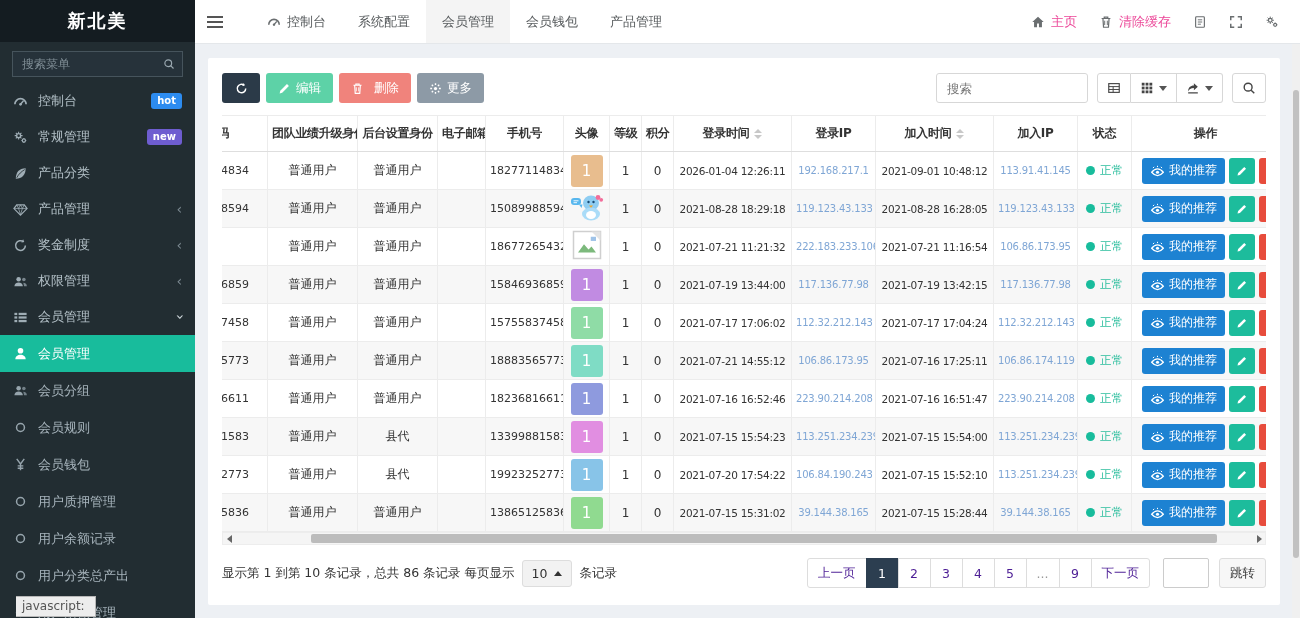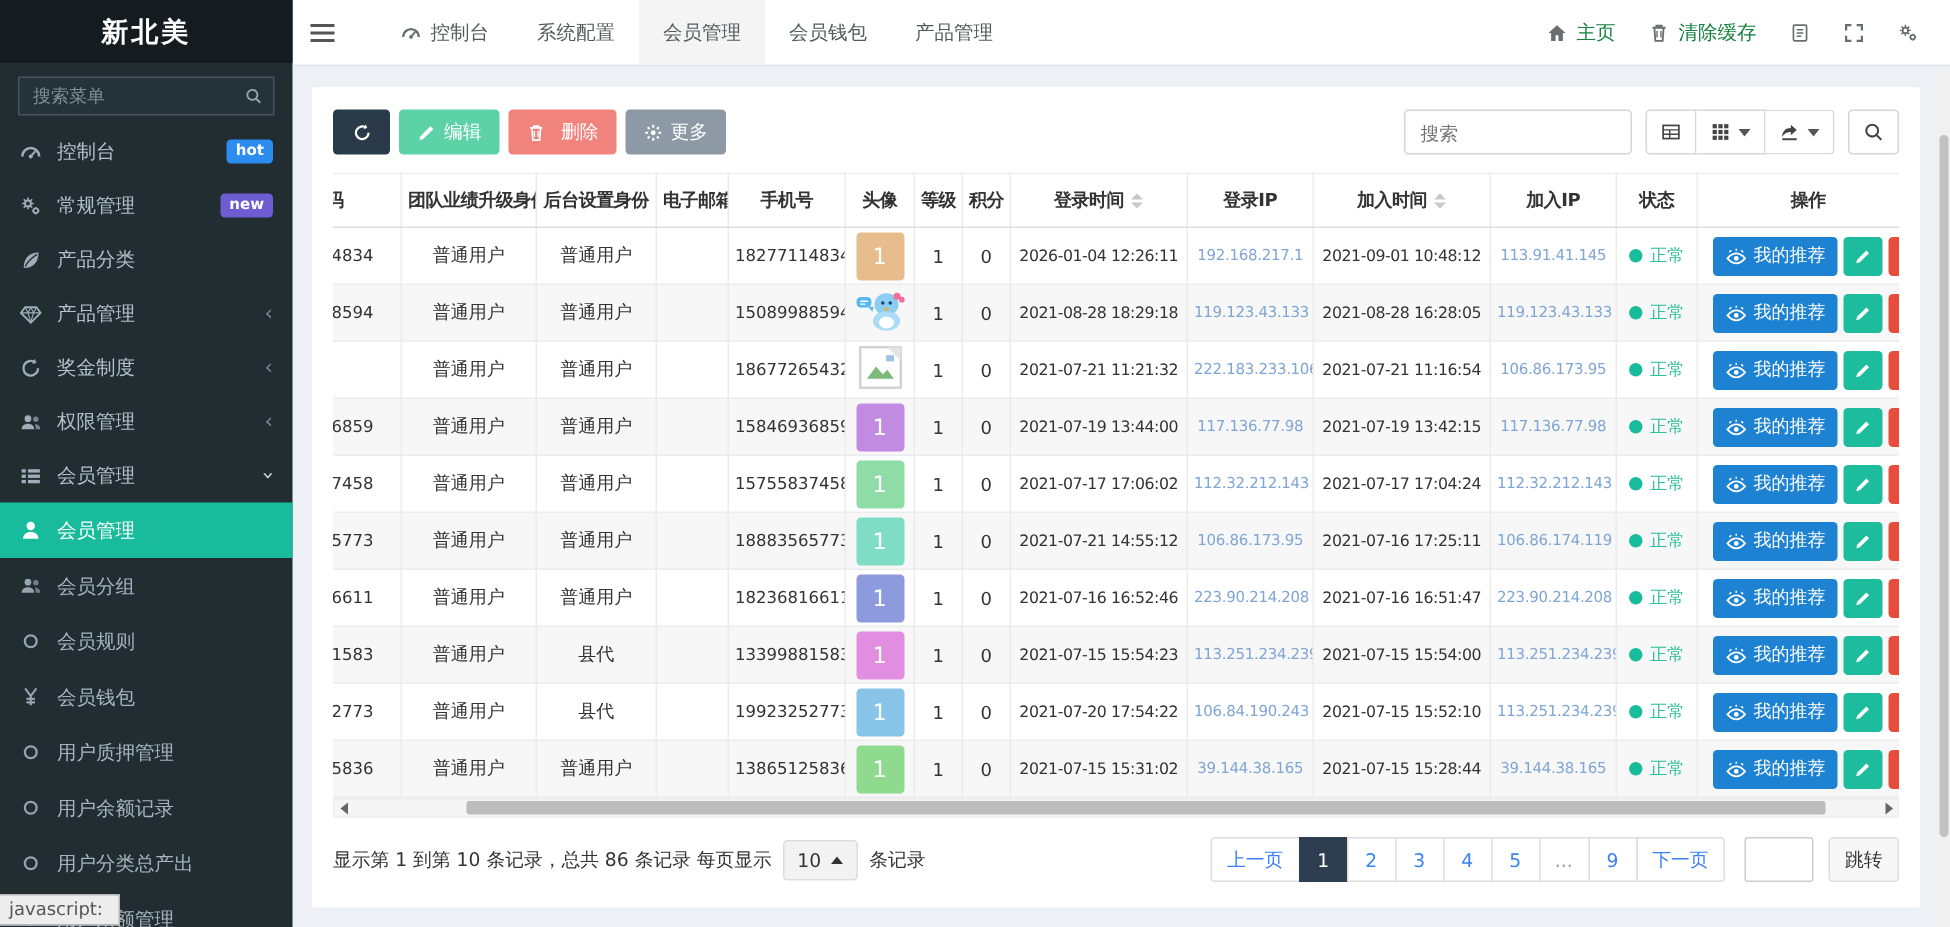--- a/index.html
+++ b/index.html
@@ -32,21 +32,21 @@
 
   
   .main { position:absolute; left:195px; top:0; right:0; height:618px; }
   .topnav { height:44px; background:#fff; border-bottom:1px solid #e4e7ea; display:flex; align-items:stretch; padding:0 10px 0 12px; }
   .hamburger { width:30px; display:flex; flex-direction:column; justify-content:center; gap:3px; cursor:pointer; margin-right:14px; }
   .hamburger i { display:block; width:16px; height:2px; background:#555; }
   .tab { display:flex; align-items:center; gap:6px; padding:0 16px; color:#565a5c; cursor:pointer; }
   .tab .ic { width:14px; height:14px; color:#6a6e70; }
   .tab.active { background:#f4f4f4; }
   .nav-right { margin-left:auto; display:flex; align-items:stretch; }
-  .nav-btn { display:flex; align-items:center; gap:6px; padding:0 11px; color:#15803d; cursor:pointer; font-size:13px; }
+  .nav-btn { display:flex; align-items:center; gap:6px; padding:0 11px; color:#ec4899; cursor:pointer; font-size:13px; }
   .nav-btn .ic { width:14px; height:14px; color:#6a6e70; }
   .avatar-sm { width:26px; height:26px; border-radius:50%; overflow:hidden; }
   .avatar-sm svg { width:100%; height:100%; display:block; }
 
   
   .content { position:absolute; top:44px; left:0; right:8px; bottom:0; padding:14px 12px 0 13px; }
   .card { background:#fff; border-radius:2px; padding:15px 14px; height:547px; position:relative; overflow:hidden; }
   .tb-row { display:flex; align-items:center; }
   .btn { height:30px; border:none; border-radius:3px; color:#fff; font-size:12.5px; display:inline-flex;
     align-items:center; gap:5px; padding:0 12px; cursor:pointer; font-family:inherit; margin-right:6px; }
@@ -110,33 +110,33 @@
   .hs-thumb { position:absolute; left:7.5%; width:89%; top:1px; height:9px; background:#bcbcbc; border-radius:2px; cursor:pointer; }
 
   
   .foot { display:flex; align-items:center; margin-top:13px; }
   .foot-info { color:#333; font-size:12.5px; display:flex; align-items:center; }
   .page-size { border:1px solid #ddd; background:#f2f2f2; height:27px; padding:0 9px; display:inline-flex;
     align-items:center; gap:7px; border-radius:3px; cursor:pointer; margin:0 7px; font-size:12.5px; }
   .caret-up { width:0; height:0; border-left:4px solid transparent; border-right:4px solid transparent; border-bottom:5px solid #333; }
   .pager { margin-left:auto; display:flex; align-items:center; list-style:none; }
   .page-item { min-width:33px; height:30px; border:1px solid #ddd; background:#fff; display:flex;
-    align-items:center; justify-content:center; padding:0 10px; color:#3b82f6; cursor:pointer; margin-left:-1px; font-size:12.5px; }
+    align-items:center; justify-content:center; padding:0 10px; color:#4c1d95; cursor:pointer; margin-left:-1px; font-size:12.5px; }
   .pager .page-item:first-child { border-radius:3px 0 0 3px; margin-left:0; }
   .pager .page-item:last-child { border-radius:0 3px 3px 0; }
   .page-item.active { background:#2c3e50; border-color:#2c3e50; color:#fff; }
   .page-item.ellipsis { color:#999; }
   .jump-input { width:46px; height:30px; border:1px solid #ccc; border-radius:2px; margin-left:13px; outline:none; padding:0 6px; font-family:inherit; }
   .jump-btn { height:30px; padding:0 10px; border:1px solid #ddd; background:#f7f7f7; border-radius:3px;
     margin-left:10px; color:#333; font-size:12.5px; cursor:pointer; font-family:inherit; }
 
   
   .vscroll { position:absolute; right:0; top:44px; width:8px; bottom:0; background:#f0f0f0; }
   .vscroll .thumb { position:absolute; top:46px; left:1px; width:6px; height:468px; background:#c1c1c1; border-radius:3px; cursor:pointer; }
-  .status-tip { position:absolute; left:0; bottom:1px; background:#ededed; border:1px solid #b7b7b7;
+  .status-tip { position:absolute; left:16px; bottom:1px; background:#ededed; border:1px solid #b7b7b7;
     border-left:none; padding:2px 10px 3px 6px; font-size:12px; color:#555; z-index:9;margin-top:16px; }
 </style>
 </head>
 <body>
 
 <aside class="sidebar">
   <div class="brand">新北美</div>
   <div class="side-search">
     <input type="text" placeholder="搜索菜单" style="">
     <span class="ic">

